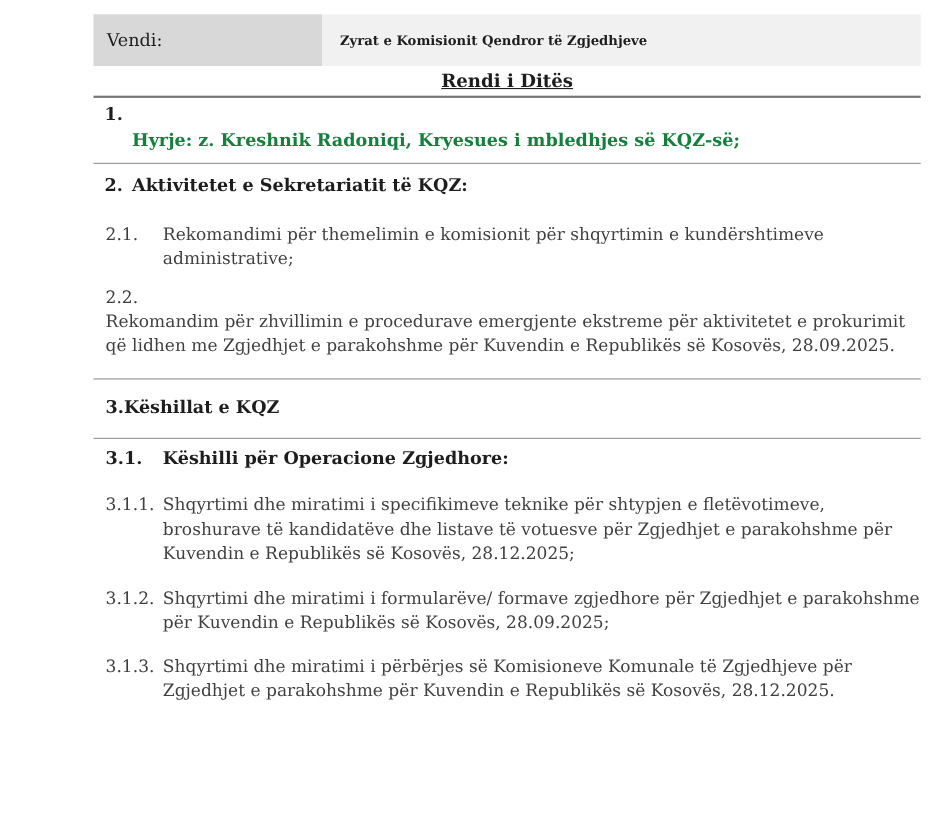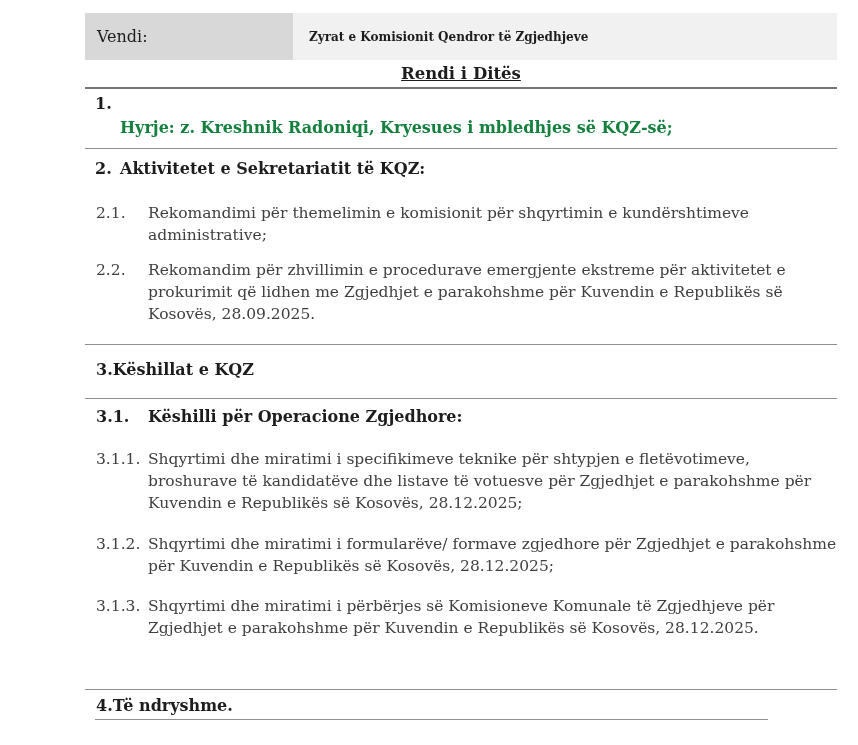--- a/index.html
+++ b/index.html
@@ -75,21 +75,21 @@
   .item { display: flex; margin-left: 11px; }
   .item-num {
     width: 52px; flex: none;
     font-size: 15.5px; color: #3f3f3f; line-height: 22px;
   }
   .item-text {
     flex: 1;
     font-size: 15.5px; color: #3f3f3f; line-height: 22px;
   }
   .mt-2-1 { margin-top: 22px; }
-  .mt-2-2 { margin-top: 13px; }
+  .mt-2-2 { margin-top: 13px; flex-direction: column; }
 
   
   .sec3-title-block {
     margin-top: 19px;
     border-top: 1.5px solid #919191;
     padding: 14px 0 17px 0;
   }
   .sec3-title {
     font-weight: bold; font-size: 16px; color: #1d1d1d;
     margin-left: 11px; line-height: 22px;
@@ -169,27 +169,23 @@
       <div class="council-title">Këshilli për Operacione Zgjedhore:</div>
     </div>
 
     <div class="item mt-3-1-1">
       <div class="item-num">3.1.1.</div>
       <div class="item-text">Shqyrtimi dhe miratimi i specifikimeve teknike për shtypjen e fletëvotimeve, broshurave të kandidatëve dhe listave të votuesve për Zgjedhjet e parakohshme për Kuvendin e Republikës së Kosovës, 28.12.2025;</div>
     </div>
 
     <div class="item mt-3-1-2">
       <div class="item-num">3.1.2.</div>
-      <div class="item-text">Shqyrtimi dhe miratimi i formularëve/ formave zgjedhore për Zgjedhjet e parakohshme për Kuvendin e Republikës së Kosovës, 28.12.2025;</div>
+      <div class="item-text">Shqyrtimi dhe miratimi i formularëve/ formave zgjedhore për Zgjedhjet e parakohshme për Kuvendin e Republikës së Kosovës, 28.09.2025;</div>
     </div>
 
     <div class="item mt-3-1-3">
       <div class="item-num">3.1.3.</div>
       <div class="item-text">Shqyrtimi dhe miratimi i përbërjes së Komisioneve Komunale të Zgjedhjeve për Zgjedhjet e parakohshme për Kuvendin e Republikës së Kosovës, 28.12.2025.</div>
     </div>
 
-    <div class="sec4">
-      <div class="sec4-title">4.Të ndryshme.</div>
-      <div class="sec4-underline"></div>
-    </div>
 
   </div>
 </div>
 
 </body></html>

